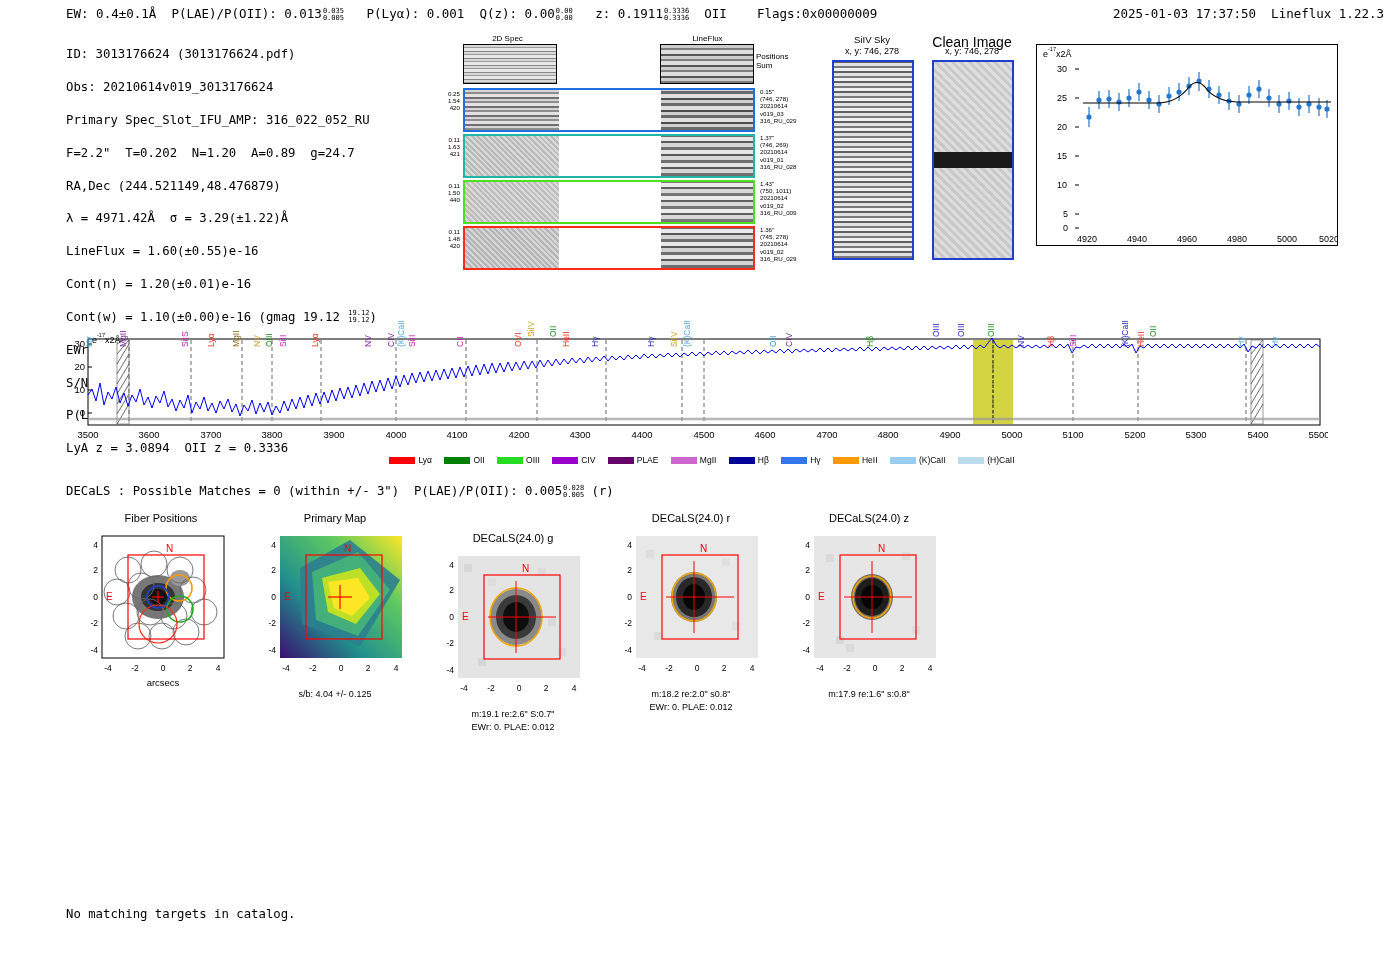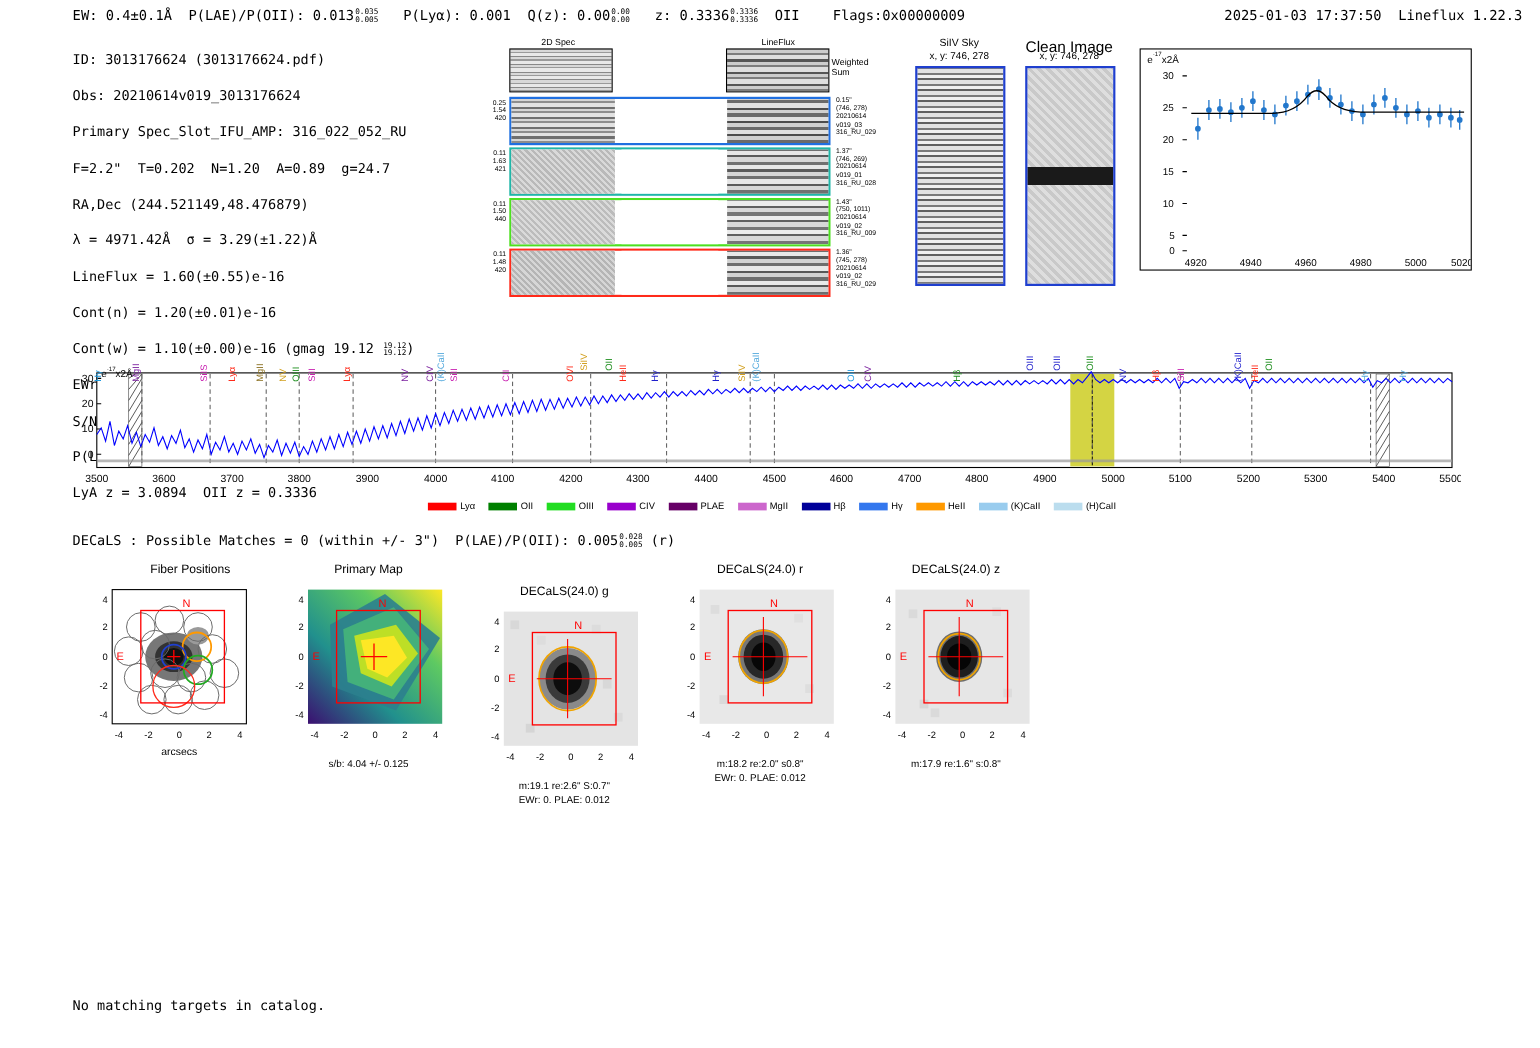--- a/index.html
+++ b/index.html
@@ -30,21 +30,21 @@
 </style>
 </head>
 <body>
 
 <div class="abs mono" id="topline">
   <span>EW: 0.4±0.1Å</span>&nbsp;
   <span>P(LAE)/P(OII):</span>
   <span>0.013</span><span class="stack"><span>0.035</span><br><span>0.005</span></span>&nbsp;&nbsp;
   <span>P(Lyα): 0.001</span>&nbsp;
   <span>Q(z): 0.00</span><span class="stack"><span>0.00</span><br><span>0.00</span></span>&nbsp;&nbsp;
-  <span>z: 0.3336</span><span class="stack"><span>0.3336</span><br><span>0.3336</span></span>&nbsp;
+  <span>z: 0.1911</span><span class="stack"><span>0.3336</span><br><span>0.3336</span></span>&nbsp;
   <span>OII</span>&nbsp;&nbsp;&nbsp;
   <span>Flags:0x00000009</span>
 </div>
 <div class="abs mono" id="datestamp">
   <span>2025-01-03 17:37:50</span>&nbsp;&nbsp;<span>Lineflux 1.22.3</span>
 </div>
 
 <div class="abs mono" id="infoblock">
 <div>ID: 3013176624 (3013176624.pdf)</div>
 <div>Obs: 20210614v019_3013176624</div>
@@ -65,21 +65,21 @@
 
   <div class="caption" style="left:0px;top:0px;width:95px;">2D Spec</div>
   <div class="caption" style="left:100px;top:11px;width:95px;">Pixel Flat</div>
   <div class="caption" style="left:200px;top:0px;width:95px;">LineFlux</div>
 
   <div class="abs" style="left:3px;top:10px;width:92px;height:38px;background:
       repeating-linear-gradient(0deg,#9a9a9a 0 1px,#d8d8d8 1px 3px,#888 3px 4px,#e8e8e8 4px 7px);border:1px solid #000;"></div>
   <div class="abs" style="left:100px;top:10px;width:92px;height:38px;background:#fff;"></div>
   <div class="abs" style="left:200px;top:10px;width:92px;height:38px;background:
       repeating-linear-gradient(0deg,#7d7d7d 0 2px,#cccccc 2px 5px,#555 5px 7px,#dedede 7px 11px);border:1px solid #000;"></div>
-  <div class="caption" style="left:296px;top:18px;width:40px;text-align:left;white-space:pre;">Weighted
+  <div class="caption" style="left:296px;top:18px;width:40px;text-align:left;white-space:pre;">Positions
 Sum</div>
 
   <div class="abs" style="left:3px;top:54px;width:292px;height:44px;border:2px solid #1f6fe0;box-sizing:border-box;">
     <div class="abs" style="left:0;top:0;width:94px;height:40px;background:repeating-linear-gradient(0deg,#8d8d8d 0 2px,#d5d5d5 2px 4px,#6f6f6f 4px 6px,#e2e2e2 6px 9px);"></div>
     <div class="abs" style="left:100px;top:0;width:88px;height:40px;background:#fff;"></div>
     <div class="abs" style="left:196px;top:0;width:92px;height:40px;background:repeating-linear-gradient(0deg,#6a6a6a 0 3px,#d0d0d0 3px 6px,#4d4d4d 6px 8px,#e0e0e0 8px 12px);"></div>
   </div>
   <div class="tinylab" style="left:-30px;top:56px;text-align:right;width:30px;">
     <div>0.25</div>
     <div>1.54</div>
@@ -407,21 +407,21 @@
   <span class="sw" style="background:#ff9900;"></span><span>HeII</span>
   <span class="sw" style="background:#99ccee;"></span><span>(K)CaII</span>
   <span class="sw" style="background:#bbddee;"></span><span>(H)CaII</span>
 </div>
 
 <div class="abs mono" id="decalsline">
   DECaLS : Possible Matches = 0 (within +/- 3")&nbsp; P(LAE)/P(OII): <span>0.005</span><span class="stack"><span>0.028</span><br><span>0.005</span></span> (r)
 </div>
 
 <div class="abs" style="left:62px;top:512px;width:190px;height:210px;">
-  <div class="cutoutTitle" style="left:16px;top:0;width:190px;">Fiber Positions</div>
+  <div class="cutoutTitle" style="left:4px;top:0;width:190px;">Fiber Positions</div>
   <svg width="190" height="200" viewBox="0 0 190 200" style="position:absolute;left:0;top:16px;">
     <rect x="40" y="8" width="122" height="122" fill="#fff" stroke="#000"></rect>
 
     <ellipse cx="96" cy="69" rx="26" ry="22" fill="#777"></ellipse>
     <ellipse cx="96" cy="69" rx="17" ry="14" fill="#333"></ellipse>
     <ellipse cx="96" cy="69" rx="9" ry="8" fill="#111"></ellipse>
     <ellipse cx="118" cy="50" rx="10" ry="8" fill="#9a9a9a"></ellipse>
 
     <g fill="none" stroke="#6a6a6a" stroke-width="0.9">
       <circle cx="66" cy="42" r="13"></circle>

